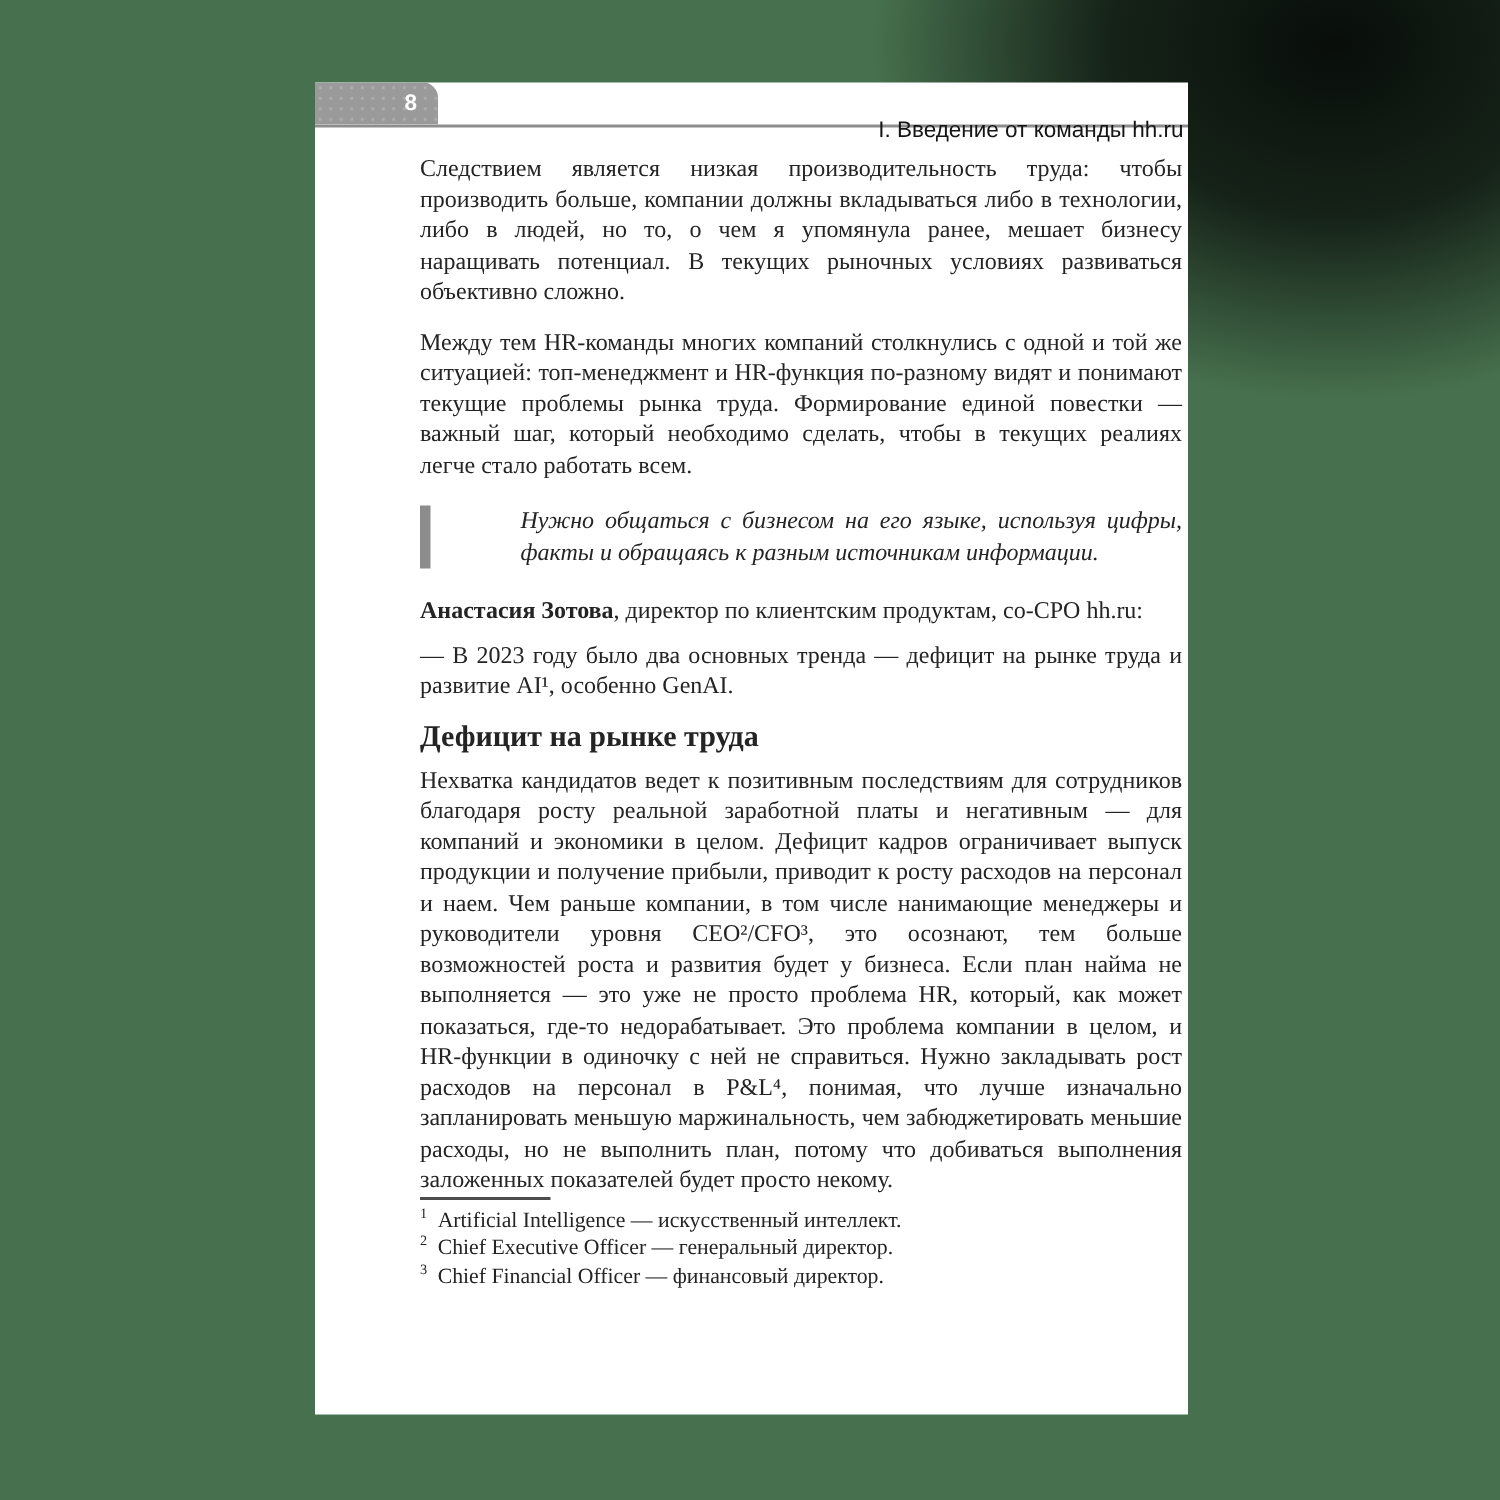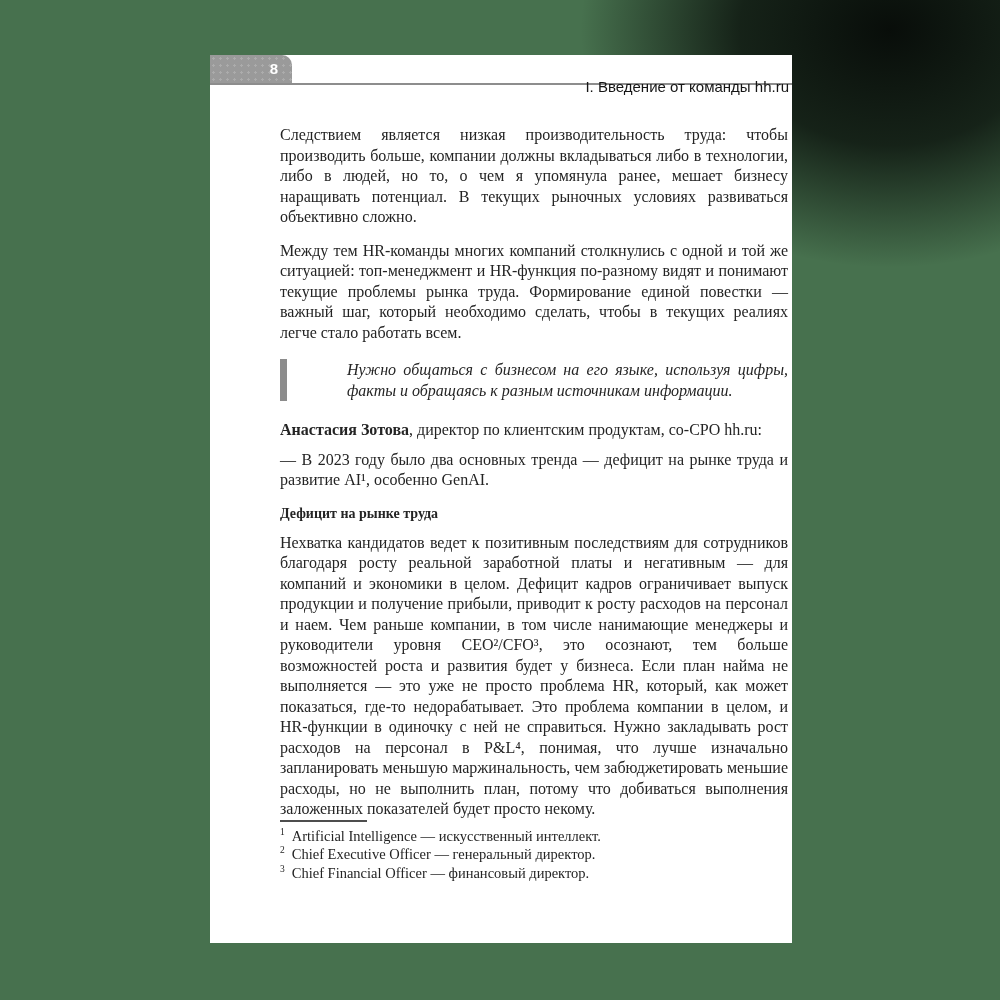--- a/index.html
+++ b/index.html
@@ -68,21 +68,21 @@
     margin: 0 4px 0 70px;
     color: #242424;
     font-size: 16px;
     line-height: 20.5px;
     text-align: justify;
     hyphens: auto;
     -webkit-hyphens: auto;
   }
   p { margin: 0; }
   .para { margin-top: 13px; }
-  .para.first { margin-top: 40px; }
+  .para.first { margin-top: 18px; }
   .quote-block {
     margin-top: 16px;
     display: flex;
     align-items: stretch;
     gap: 44px;
   }
   .quote-bar {
     flex: 0 0 7px;
     background: #8c8c8c;
     margin-right: 16px;
@@ -90,21 +90,21 @@
   .quote-text {
     flex: 1;
     font-style: italic;
     line-height: 21px;
     text-align: justify;
   }
   .attribution { margin-top: 19px; }
   .attribution .name { font-weight: bold; }
   .section-heading {
     margin: 12px 0 0 0;
-    font-size: 14px;
+    font-size: 20px;
     font-weight: bold;
     line-height: 21px;
     text-align: left;
   }
   .dialog-para { margin-top: 9px; }
   .footnotes { margin-top: 0; }
   .fn-rule {
     width: 87px;
     border-top: 2px solid #4d4d4d;
     margin-bottom: 5px;

